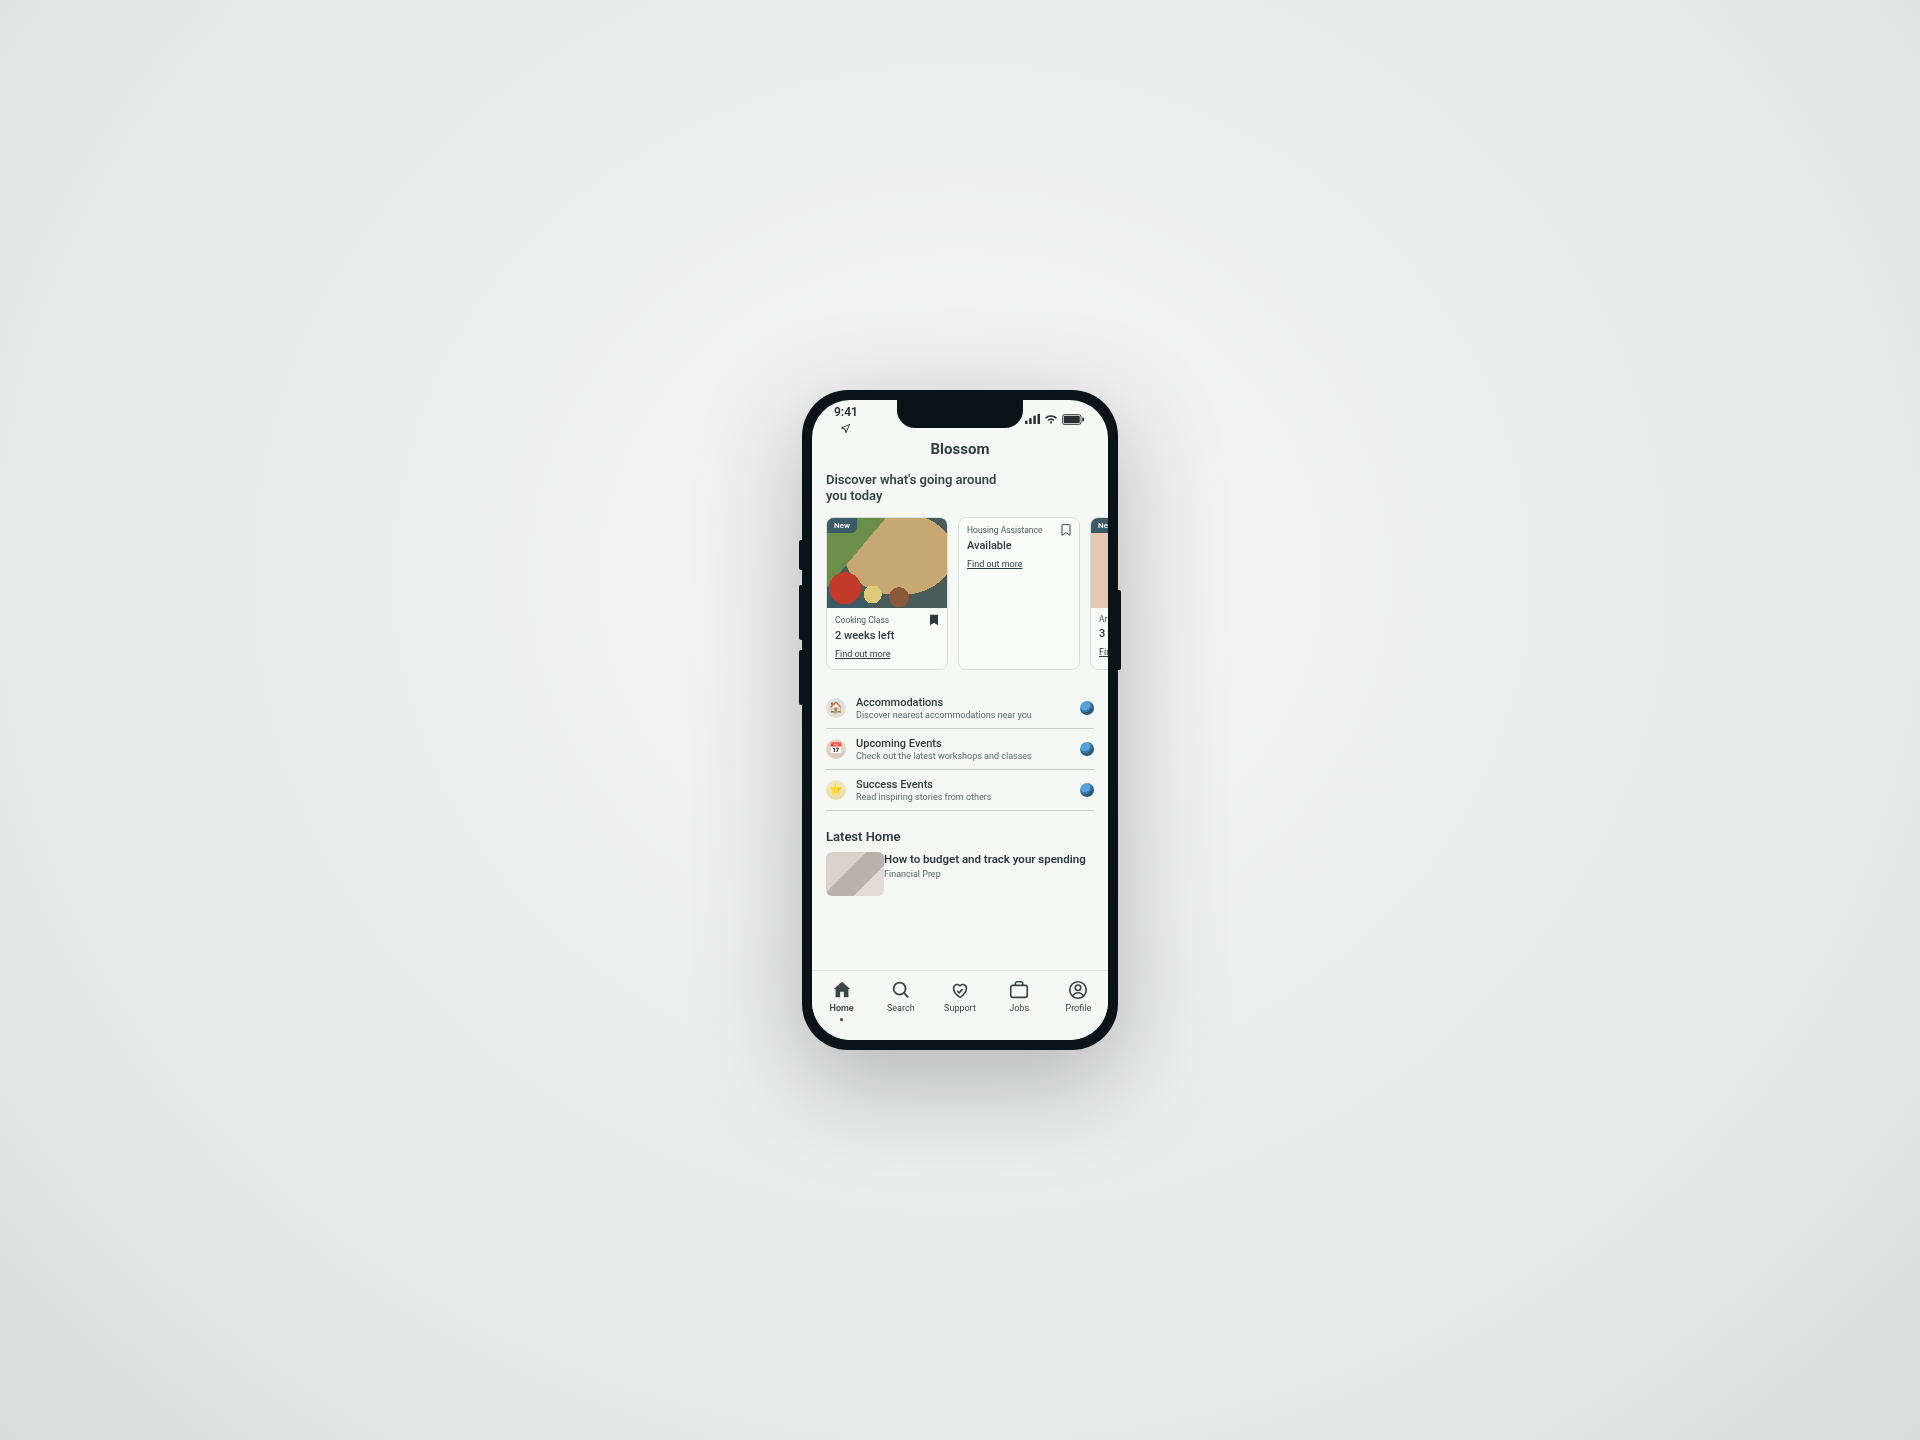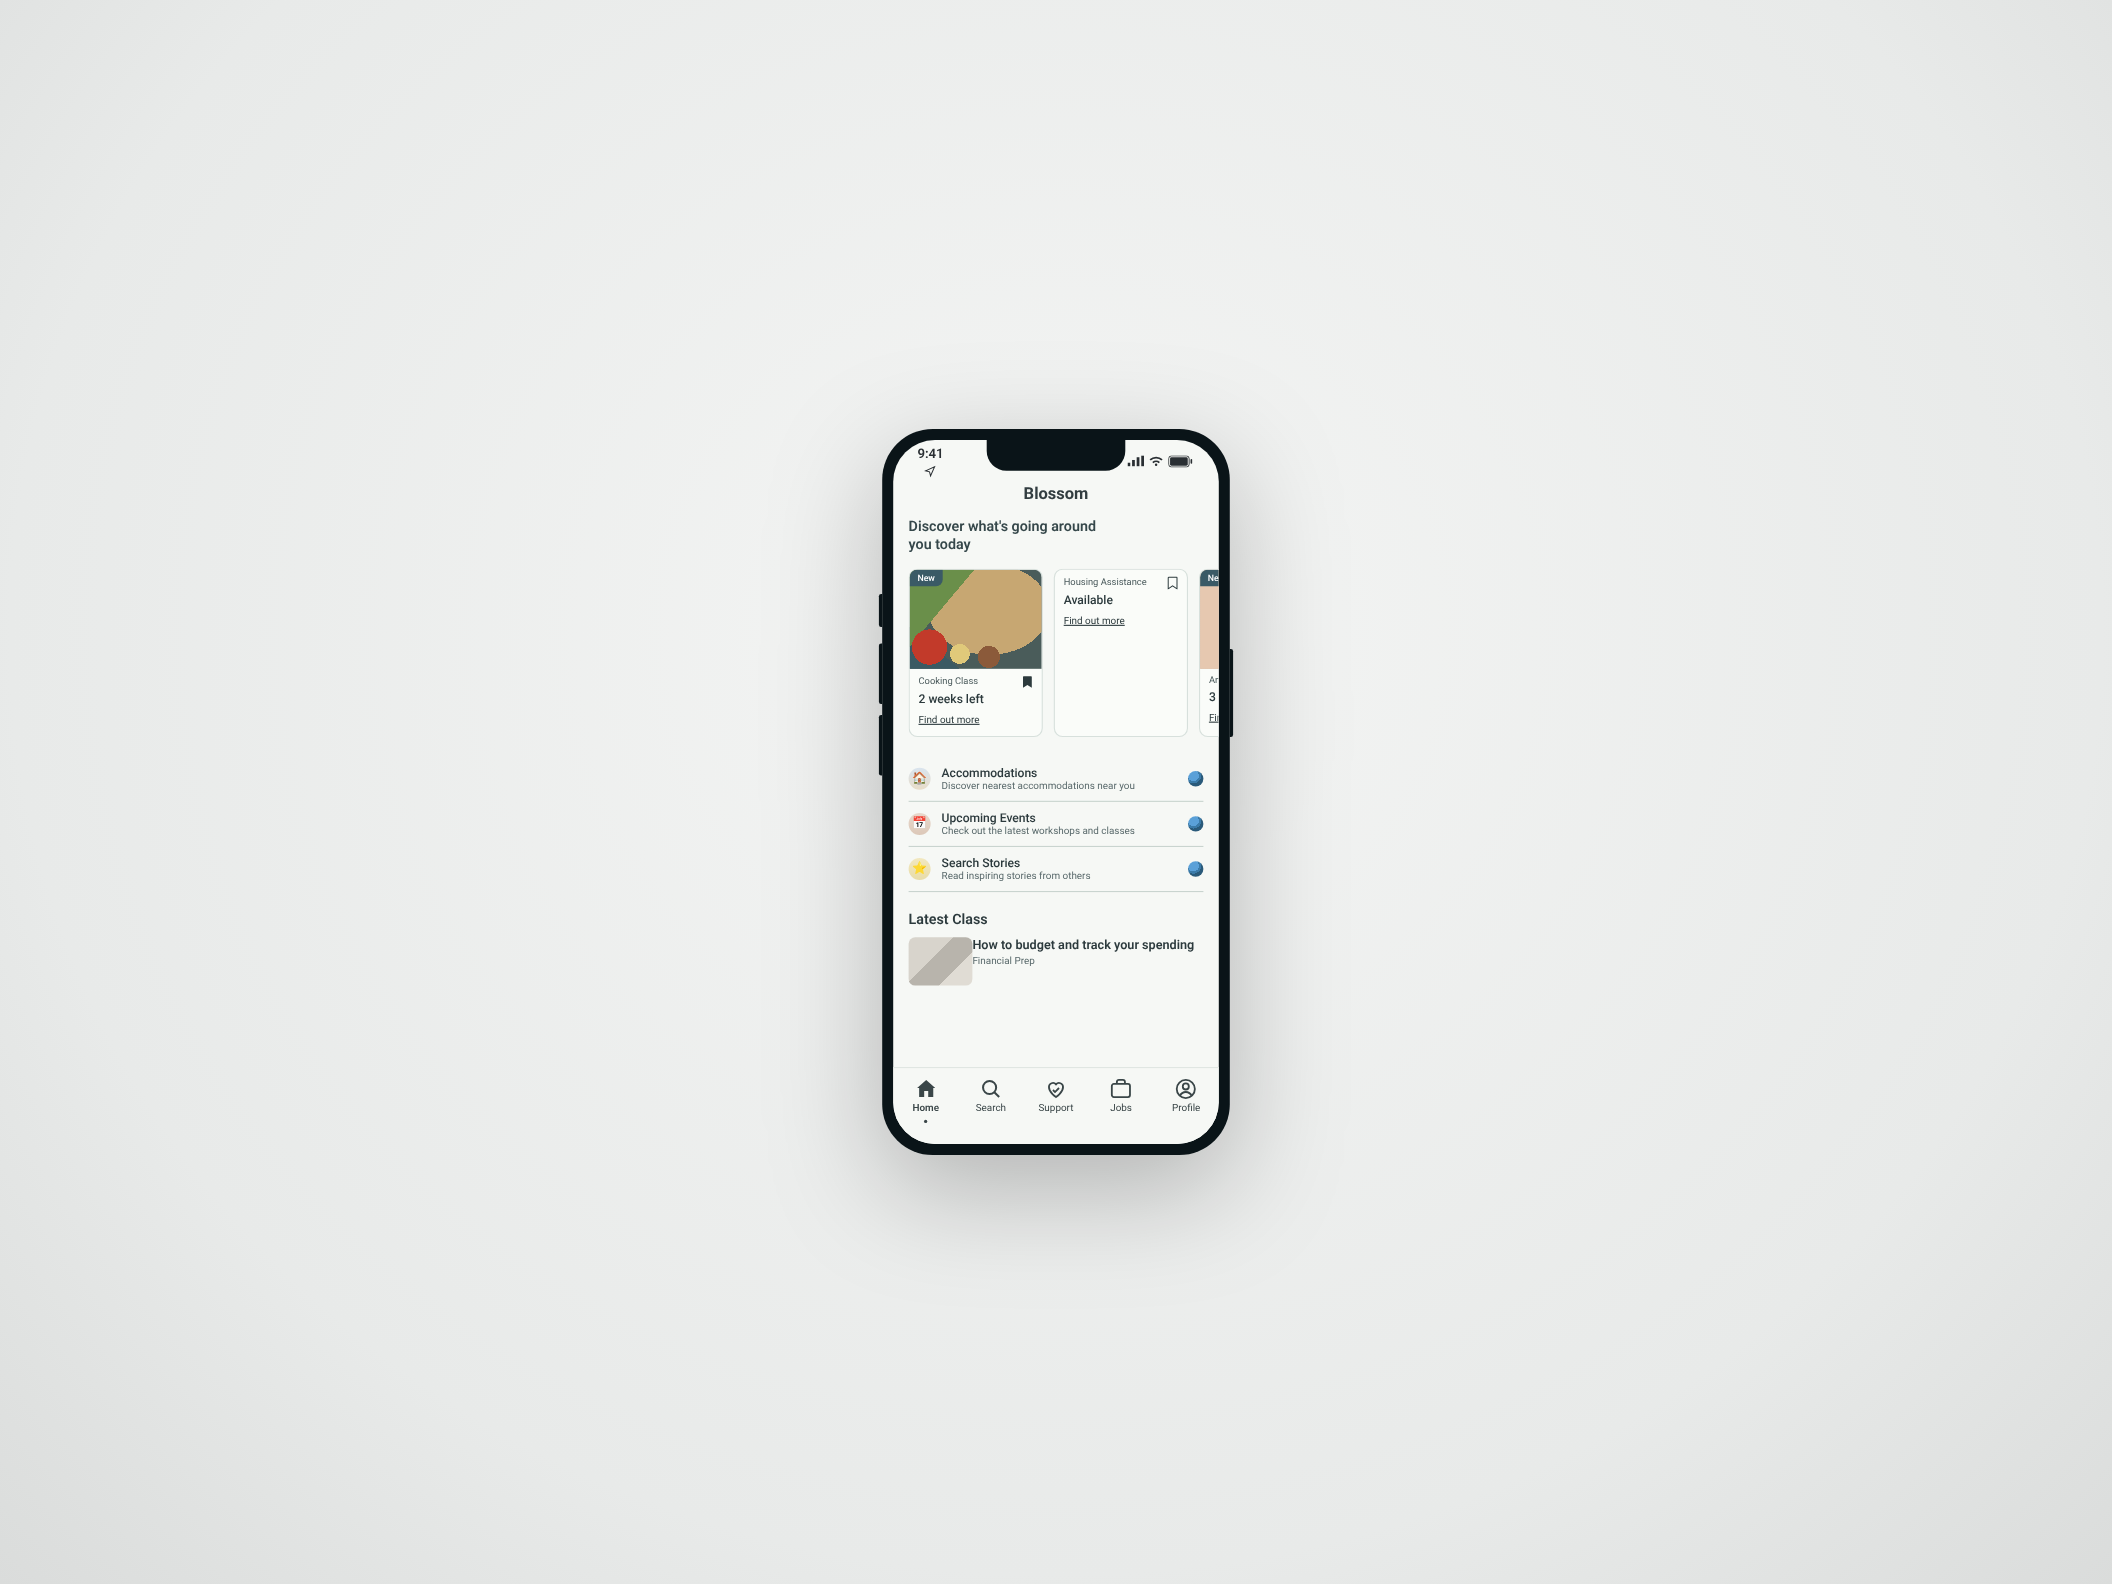--- a/index.html
+++ b/index.html
@@ -371,28 +371,28 @@
           <div class="li-icon cal">📅</div>
           <div class="li-text">
             <div class="li-title">Upcoming Events</div>
             <div class="li-sub">Check out the latest workshops and classes</div>
           </div>
           <div class="li-globe"></div>
         </div>
         <div class="list-item">
           <div class="li-icon star">⭐</div>
           <div class="li-text">
-            <div class="li-title">Search Stories</div>
+            <div class="li-title">Success Events</div>
             <div class="li-sub">Read inspiring stories from others</div>
           </div>
           <div class="li-globe"></div>
         </div>
       </div>
 
-      <div class="news-heading">Latest Class</div>
+      <div class="news-heading">Latest Home</div>
       <div class="news-item">
         <div class="news-img"></div>
         <div>
           <div class="news-title">How to budget and track your spending</div>
           <div class="news-cat">Financial Prep</div>
         </div>
       </div>
     </div>
 
     <div class="tabbar">

